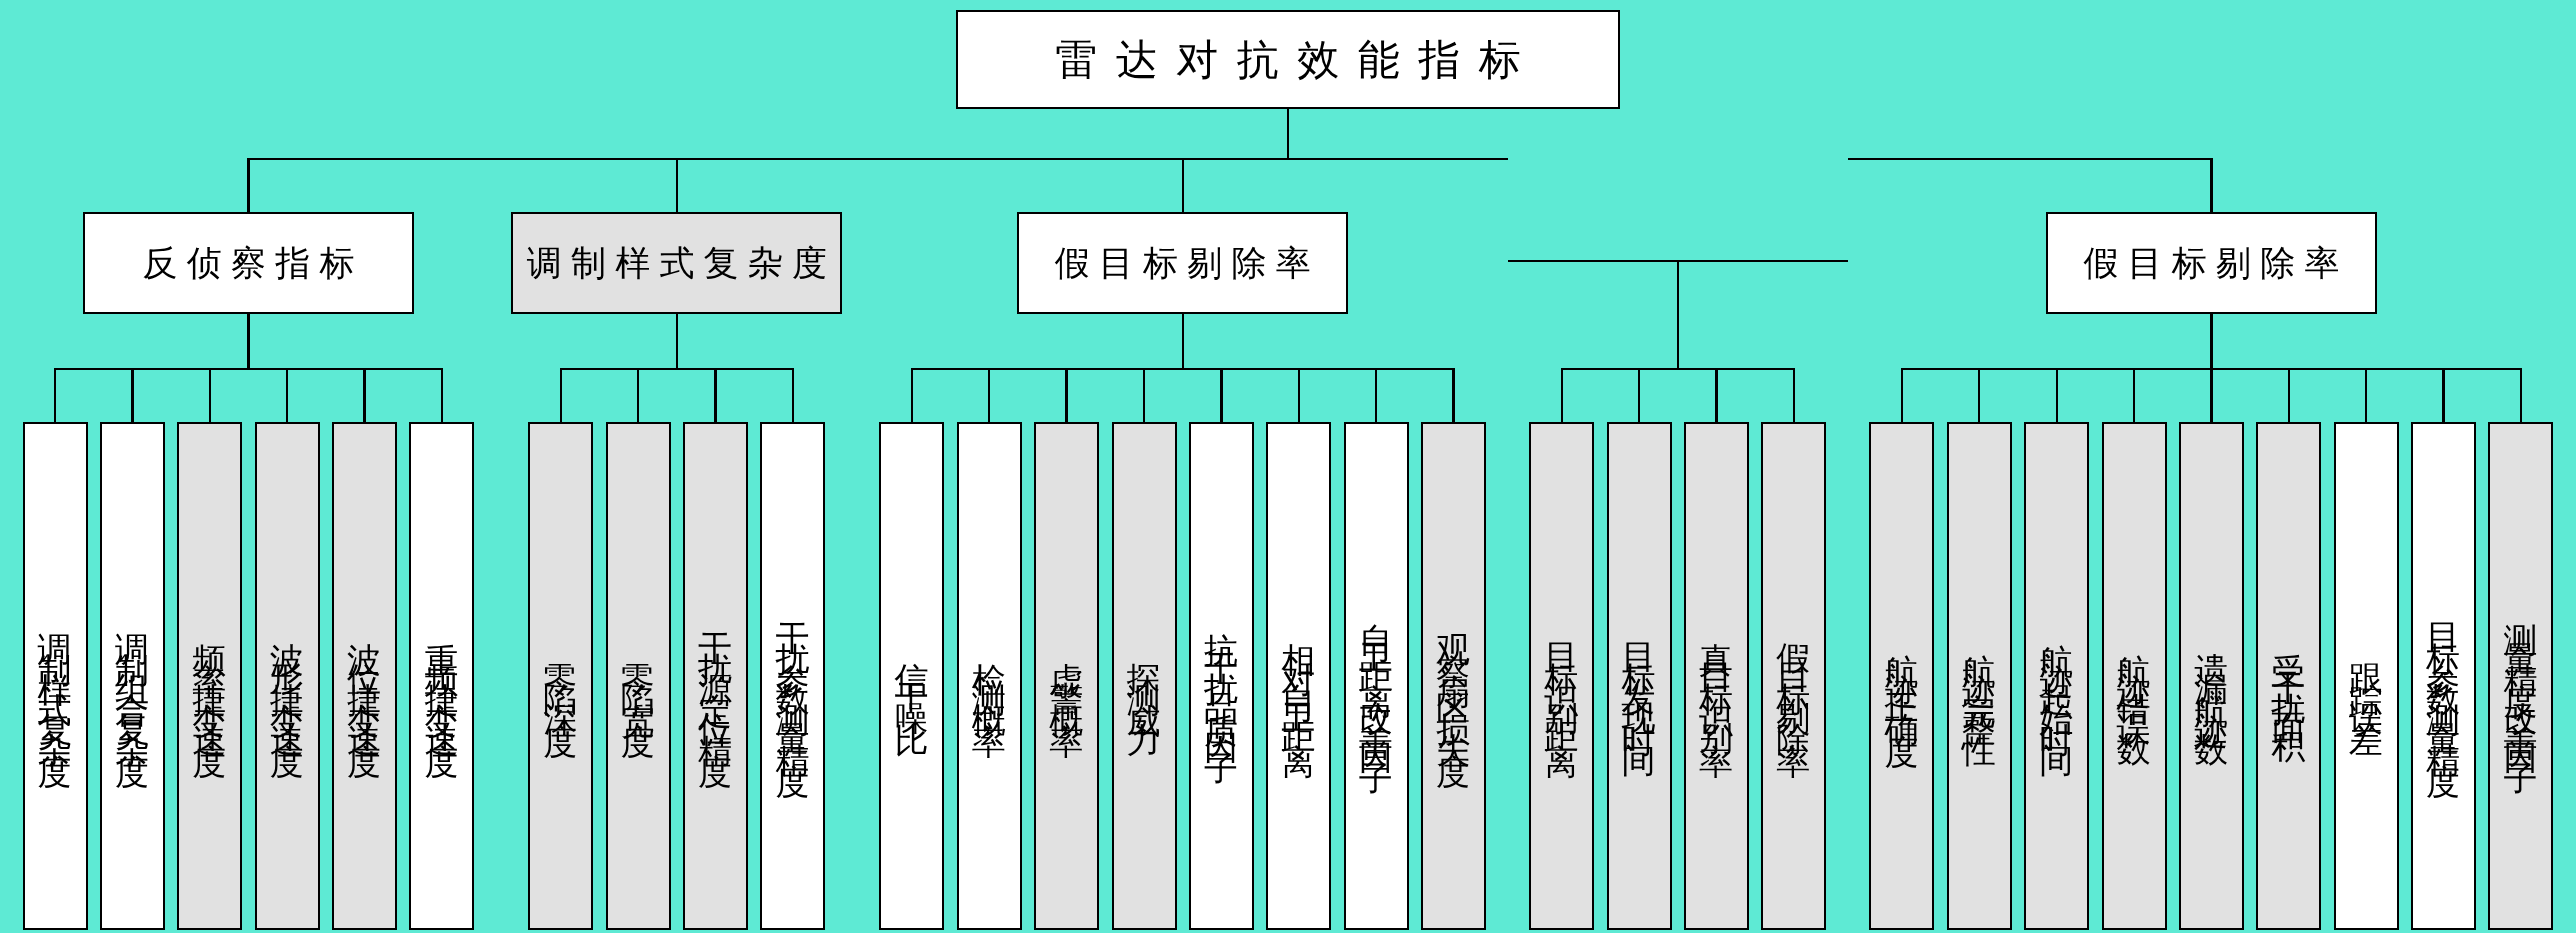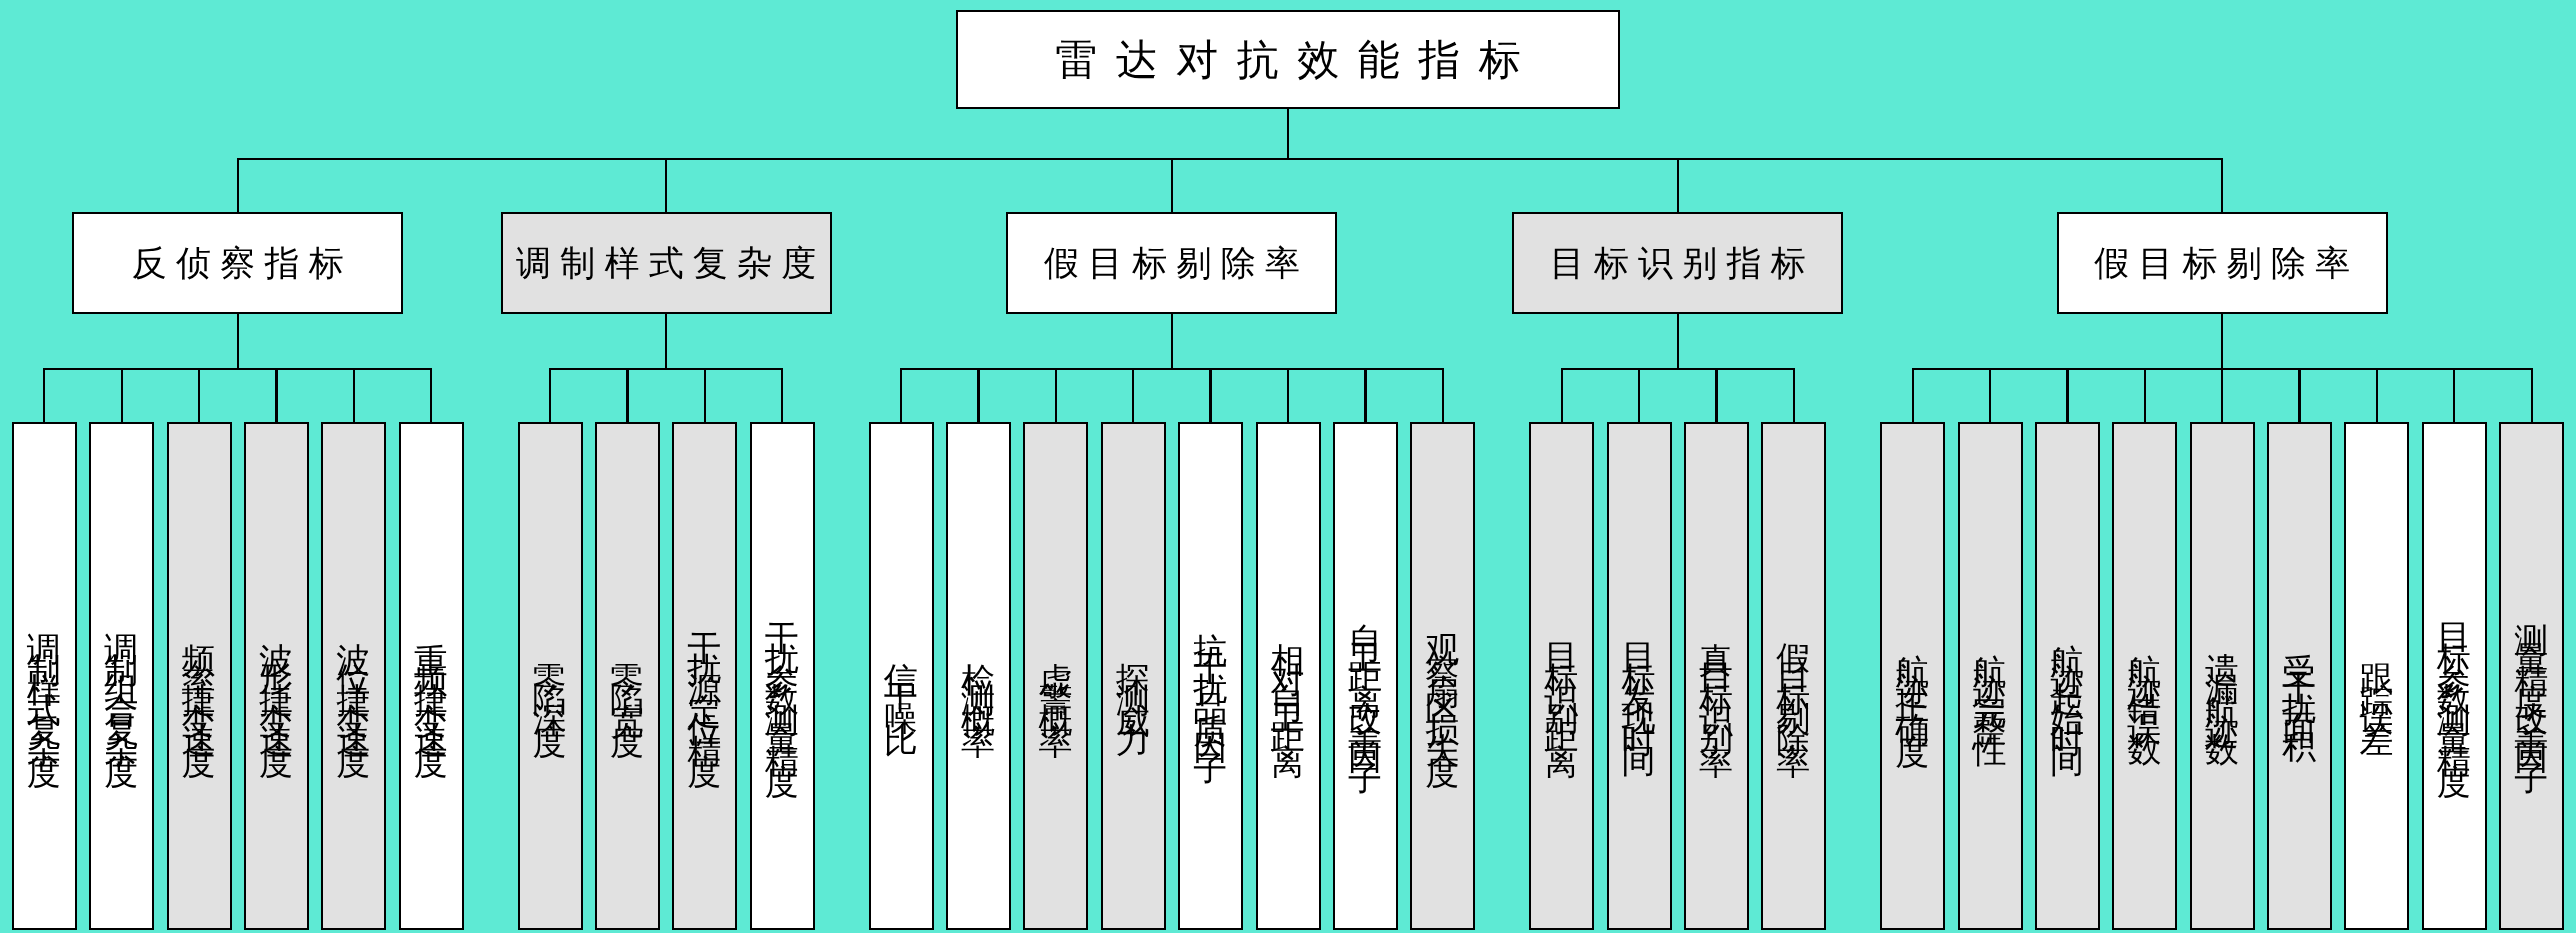--- a/index.html
+++ b/index.html
@@ -213,21 +213,20 @@
         </div>
         <div class="leaf-col">
           <div class="vstub stub-leaf"></div>
           <div class="box leaf fill-gray">观察扇区损失度</div>
         </div>
       </div>
     </div>
 
     <div class="branch">
       <div class="vstub stub-top"></div>
-      <div class="box head fill-gray">目标识别指标</div>
       <div class="vstub stub-bottom"></div>
       <div class="leaves">
         <div class="leaf-col">
           <div class="vstub stub-leaf"></div>
           <div class="box leaf fill-gray">目标识别距离</div>
         </div>
         <div class="leaf-col">
           <div class="vstub stub-leaf"></div>
           <div class="box leaf fill-gray">目标发现时间</div>
         </div>

